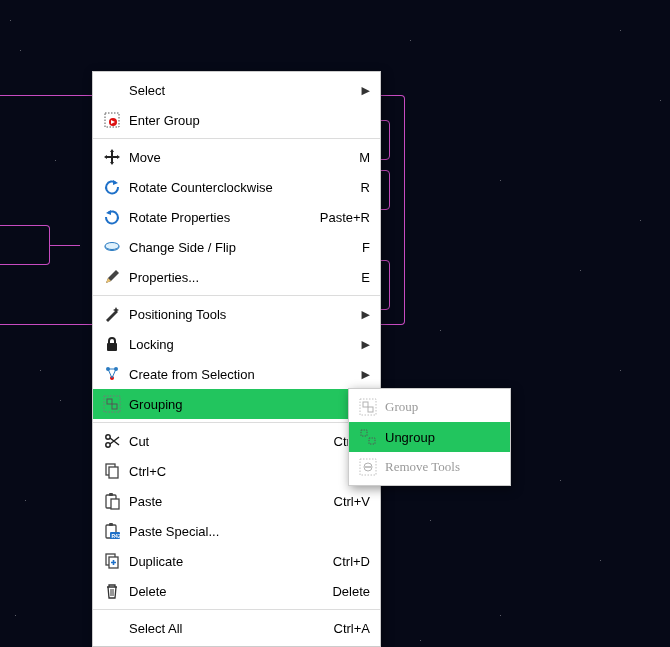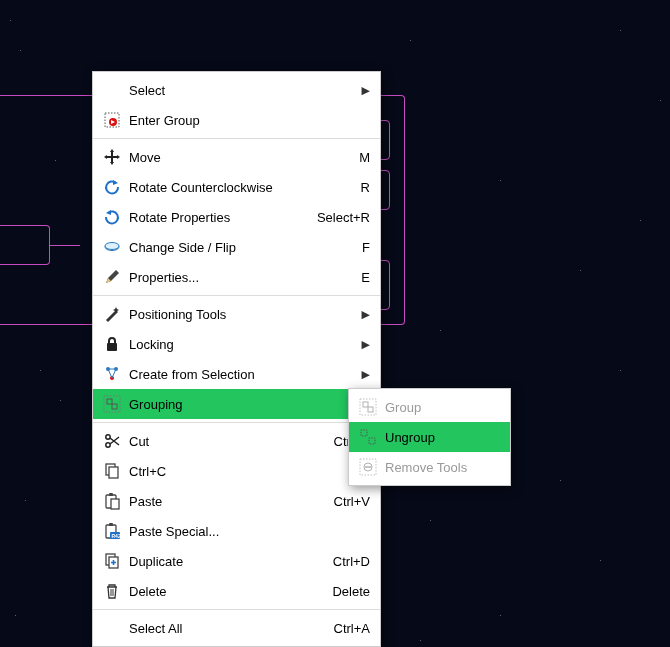--- a/index.html
+++ b/index.html
@@ -70,21 +70,21 @@
     }
     .item .shortcut {
       color: #000;
     }
     .item .arrow {
       flex: 0 0 10px;
       text-align: right;
       font-size: 11px;
       color: #333;
     }
-    .item.disabled .label { color: #9a9a9a; }
+    .item.disabled .label { color: #9a9a9a; font-family: Liberation Serif, serif; }
     .item.disabled .icon svg { opacity: .45; }
 
     .sep {
       height: 1px;
       background: #dcdcdc;
       margin: 3px 0;
     }
 
     
     .icon svg { width: 18px; height: 18px; }
@@ -165,21 +165,21 @@
   </div>
 
   <div class="item">
     <span class="icon">
       <svg viewBox="0 0 18 18">
           <path d="M5 5 A6 6 0 1 1 3 9" fill="none" stroke="#1e70c8" stroke-width="2"></path>
           <path d="M8 2 L3 5 L8 7 Z" fill="#1e70c8"></path>
         </svg>
     </span>
     <span class="label">Rotate Properties</span>
-    <span class="shortcut">Select+R</span>
+    <span class="shortcut">Paste+R</span>
   </div>
 
   <div class="item">
     <span class="icon">
       <svg viewBox="0 0 18 18">
           <ellipse cx="9" cy="9" rx="7" ry="3.5" fill="#cfe6f8" stroke="#2b7bc1"></ellipse>
           <ellipse cx="9" cy="8" rx="7" ry="3.5" fill="#dff1fc" stroke="#2b7bc1"></ellipse>
         </svg>
     </span>
     <span class="label">Change Side / Flip</span>

